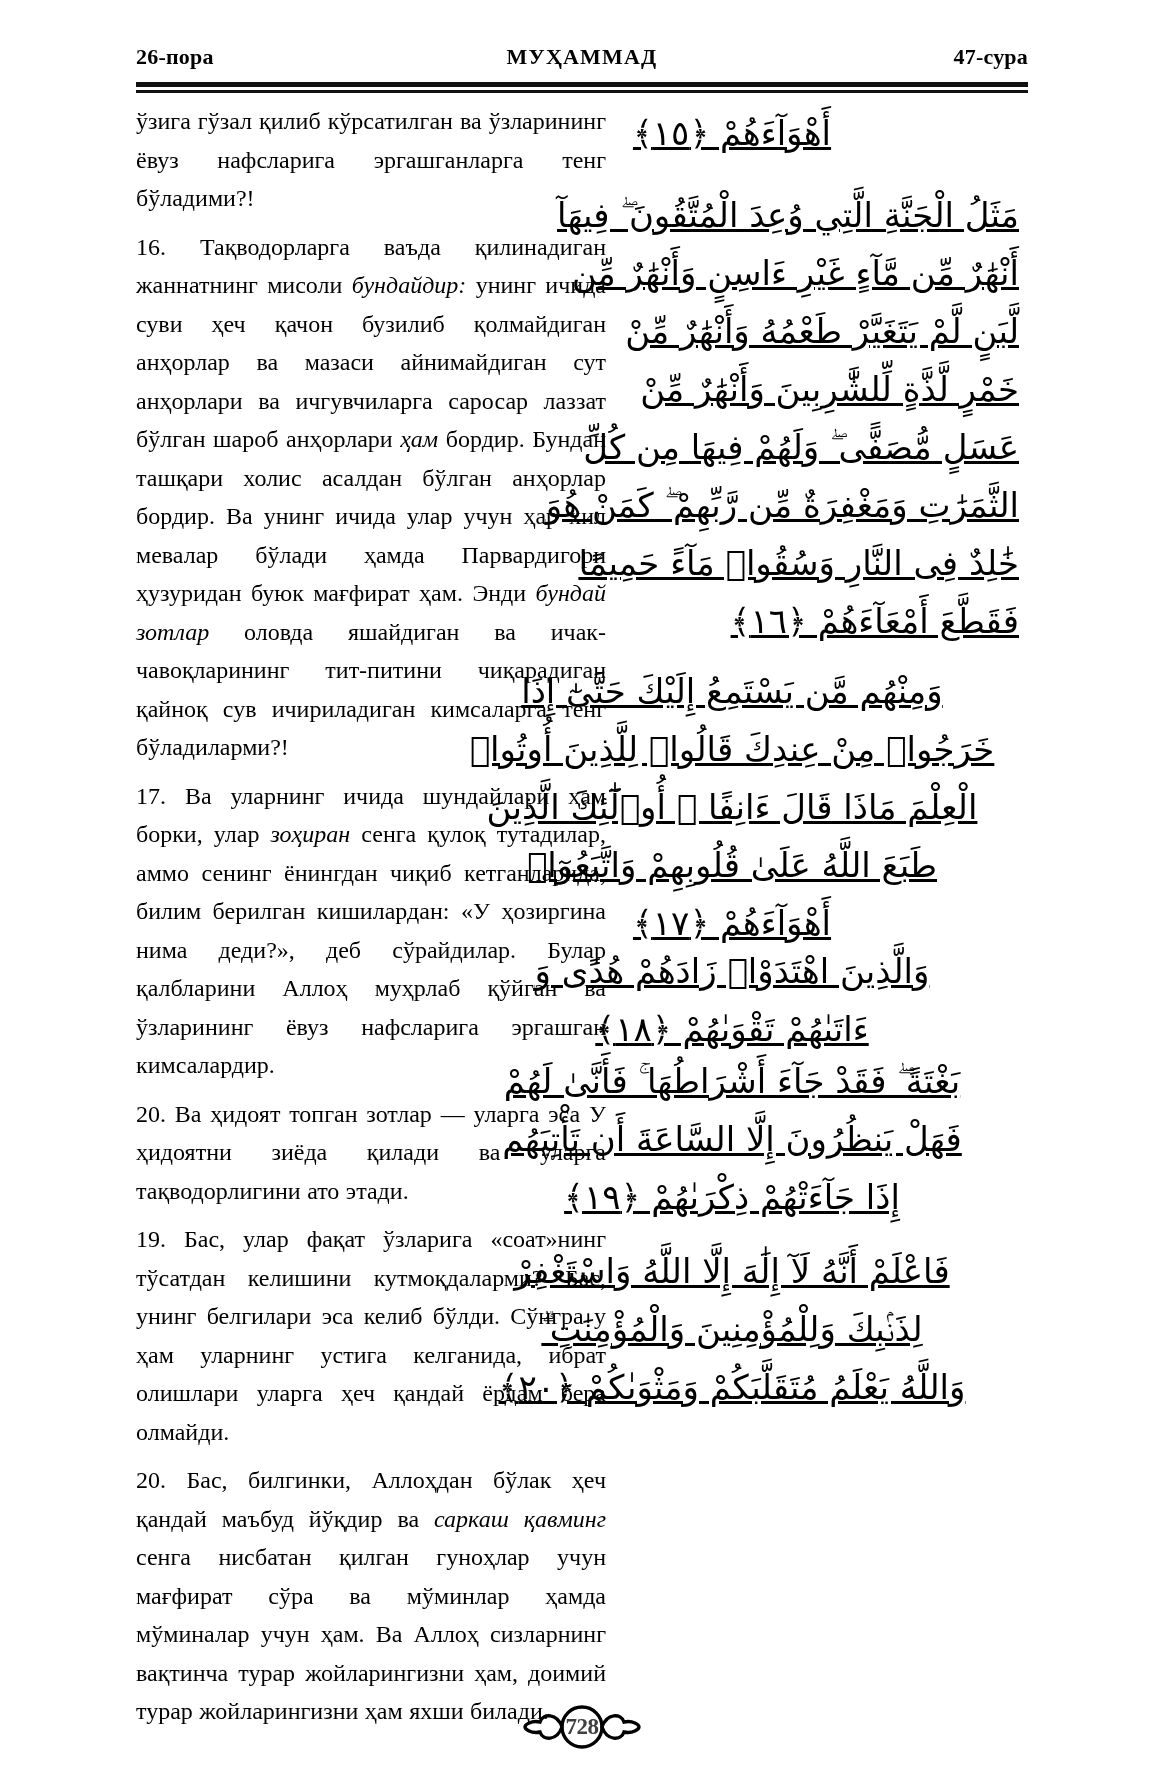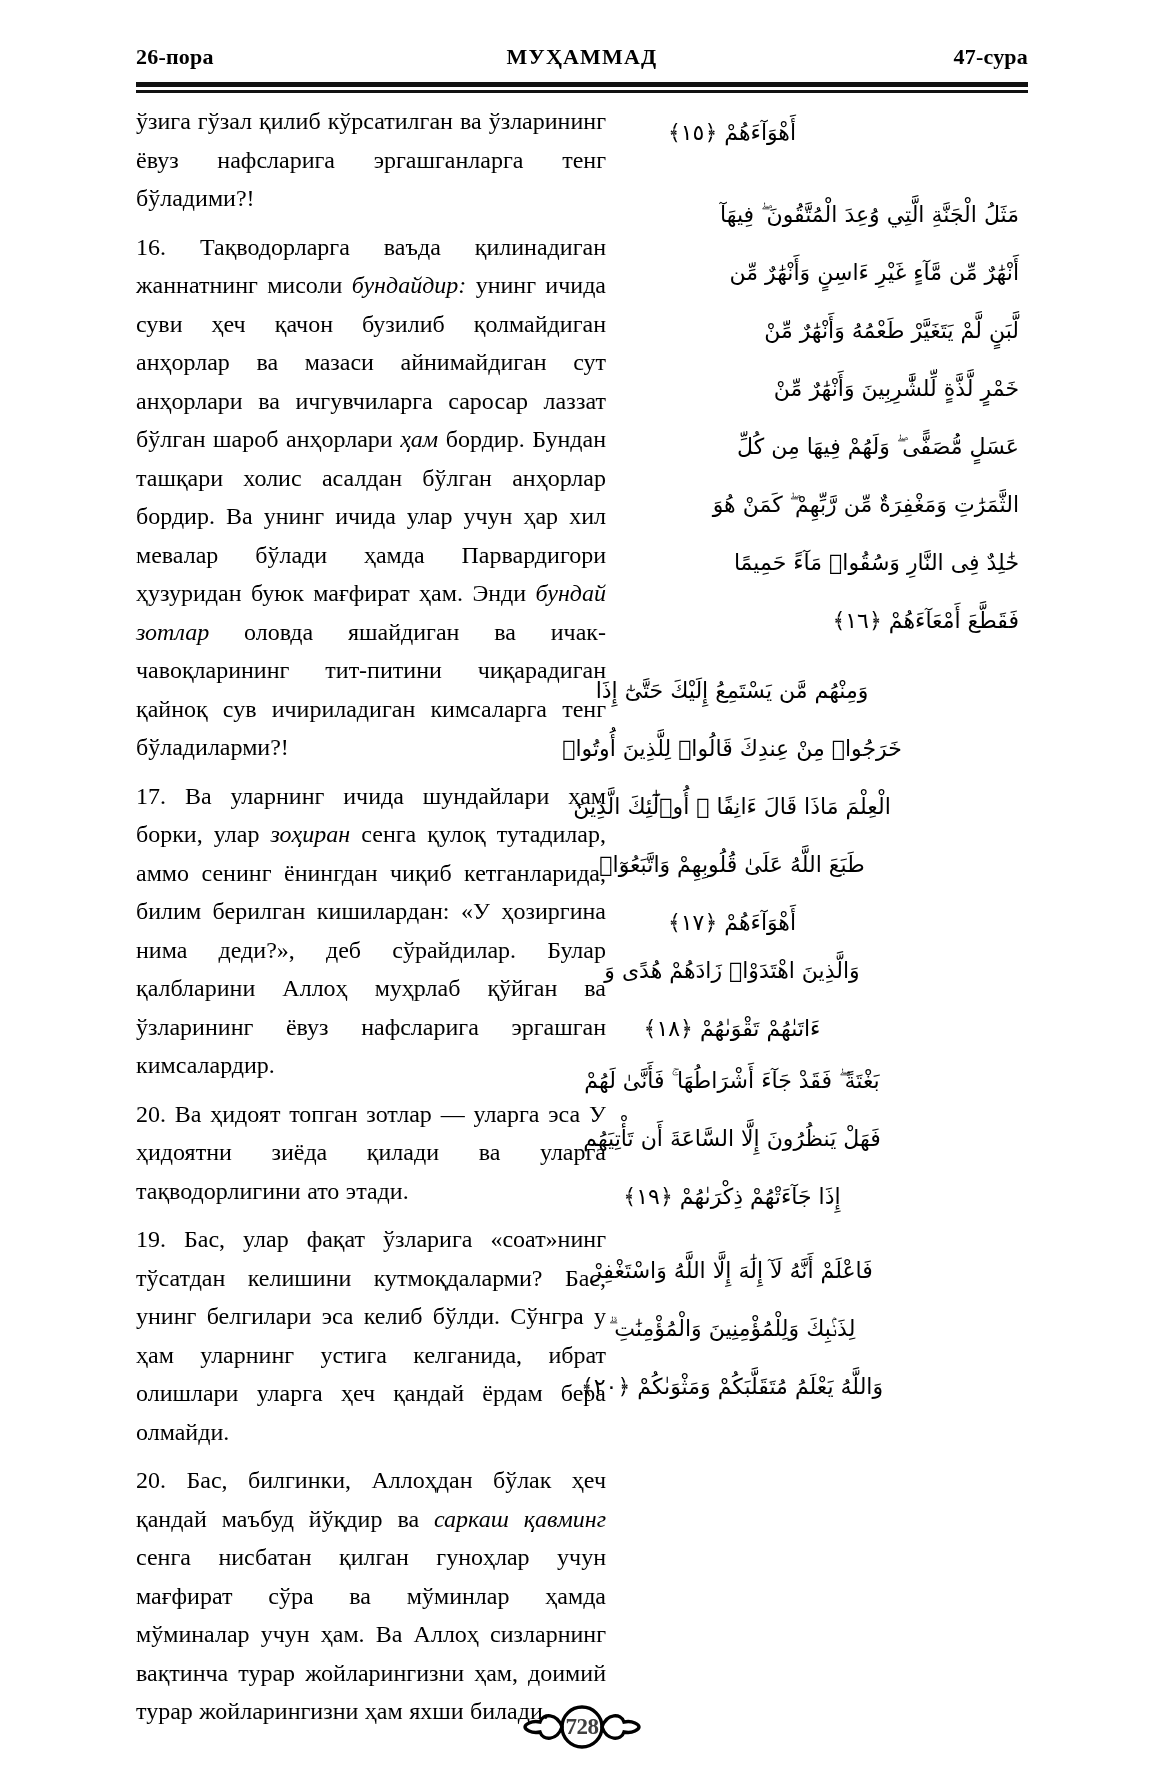--- a/index.html
+++ b/index.html
@@ -97,25 +97,26 @@
   .uz-para i, .uz-para em {
     font-style: italic;
   }
   .uz-para.first { margin-top: 0; }
 
   
   .ar-block {
     direction: rtl;
     text-align: center;
     font-family: "DejaVu Sans", "Liberation Sans", sans-serif;
-    font-size: 22px;
+    font-size: 34px;
     line-height: 58px;
     letter-spacing: 0px;
     margin: 0;
     white-space: normal;
+    text-decoration: underline;
   }
   .ar-line {
     display: block;
     white-space: nowrap;
     direction: rtl;
     unicode-bidi: isolate;
   }
   .ar-b1 { position: absolute; top: 2px;    right: 0; width: 600px; }
   .ar-b2 { position: absolute; top: 84px;   right: 13px; width: 600px; text-align: right; }
   .ar-b3 { position: absolute; top: 560px;  right: 0; width: 600px; }

